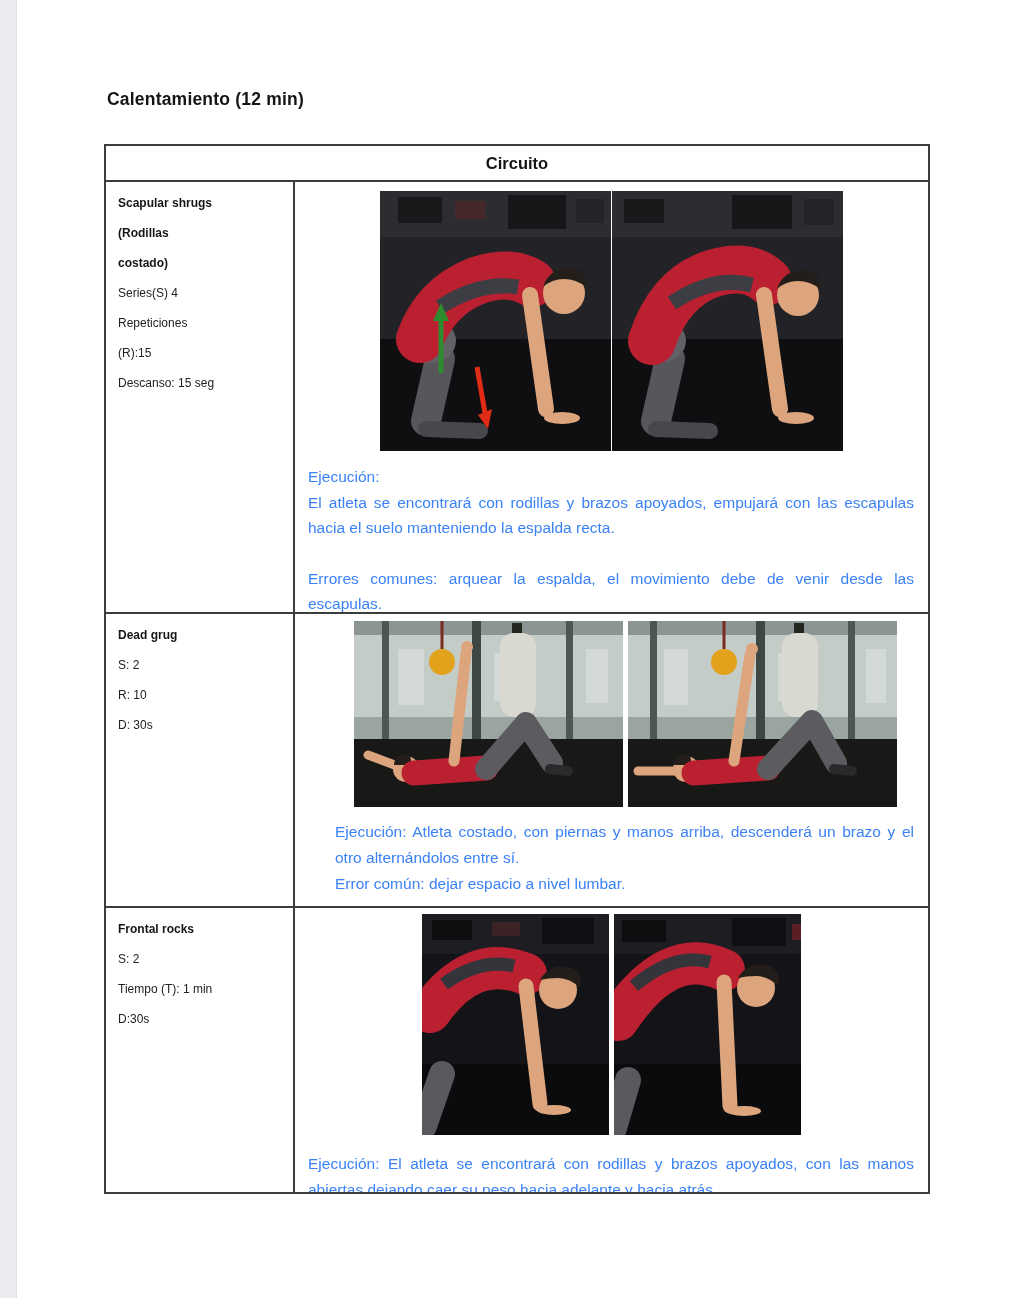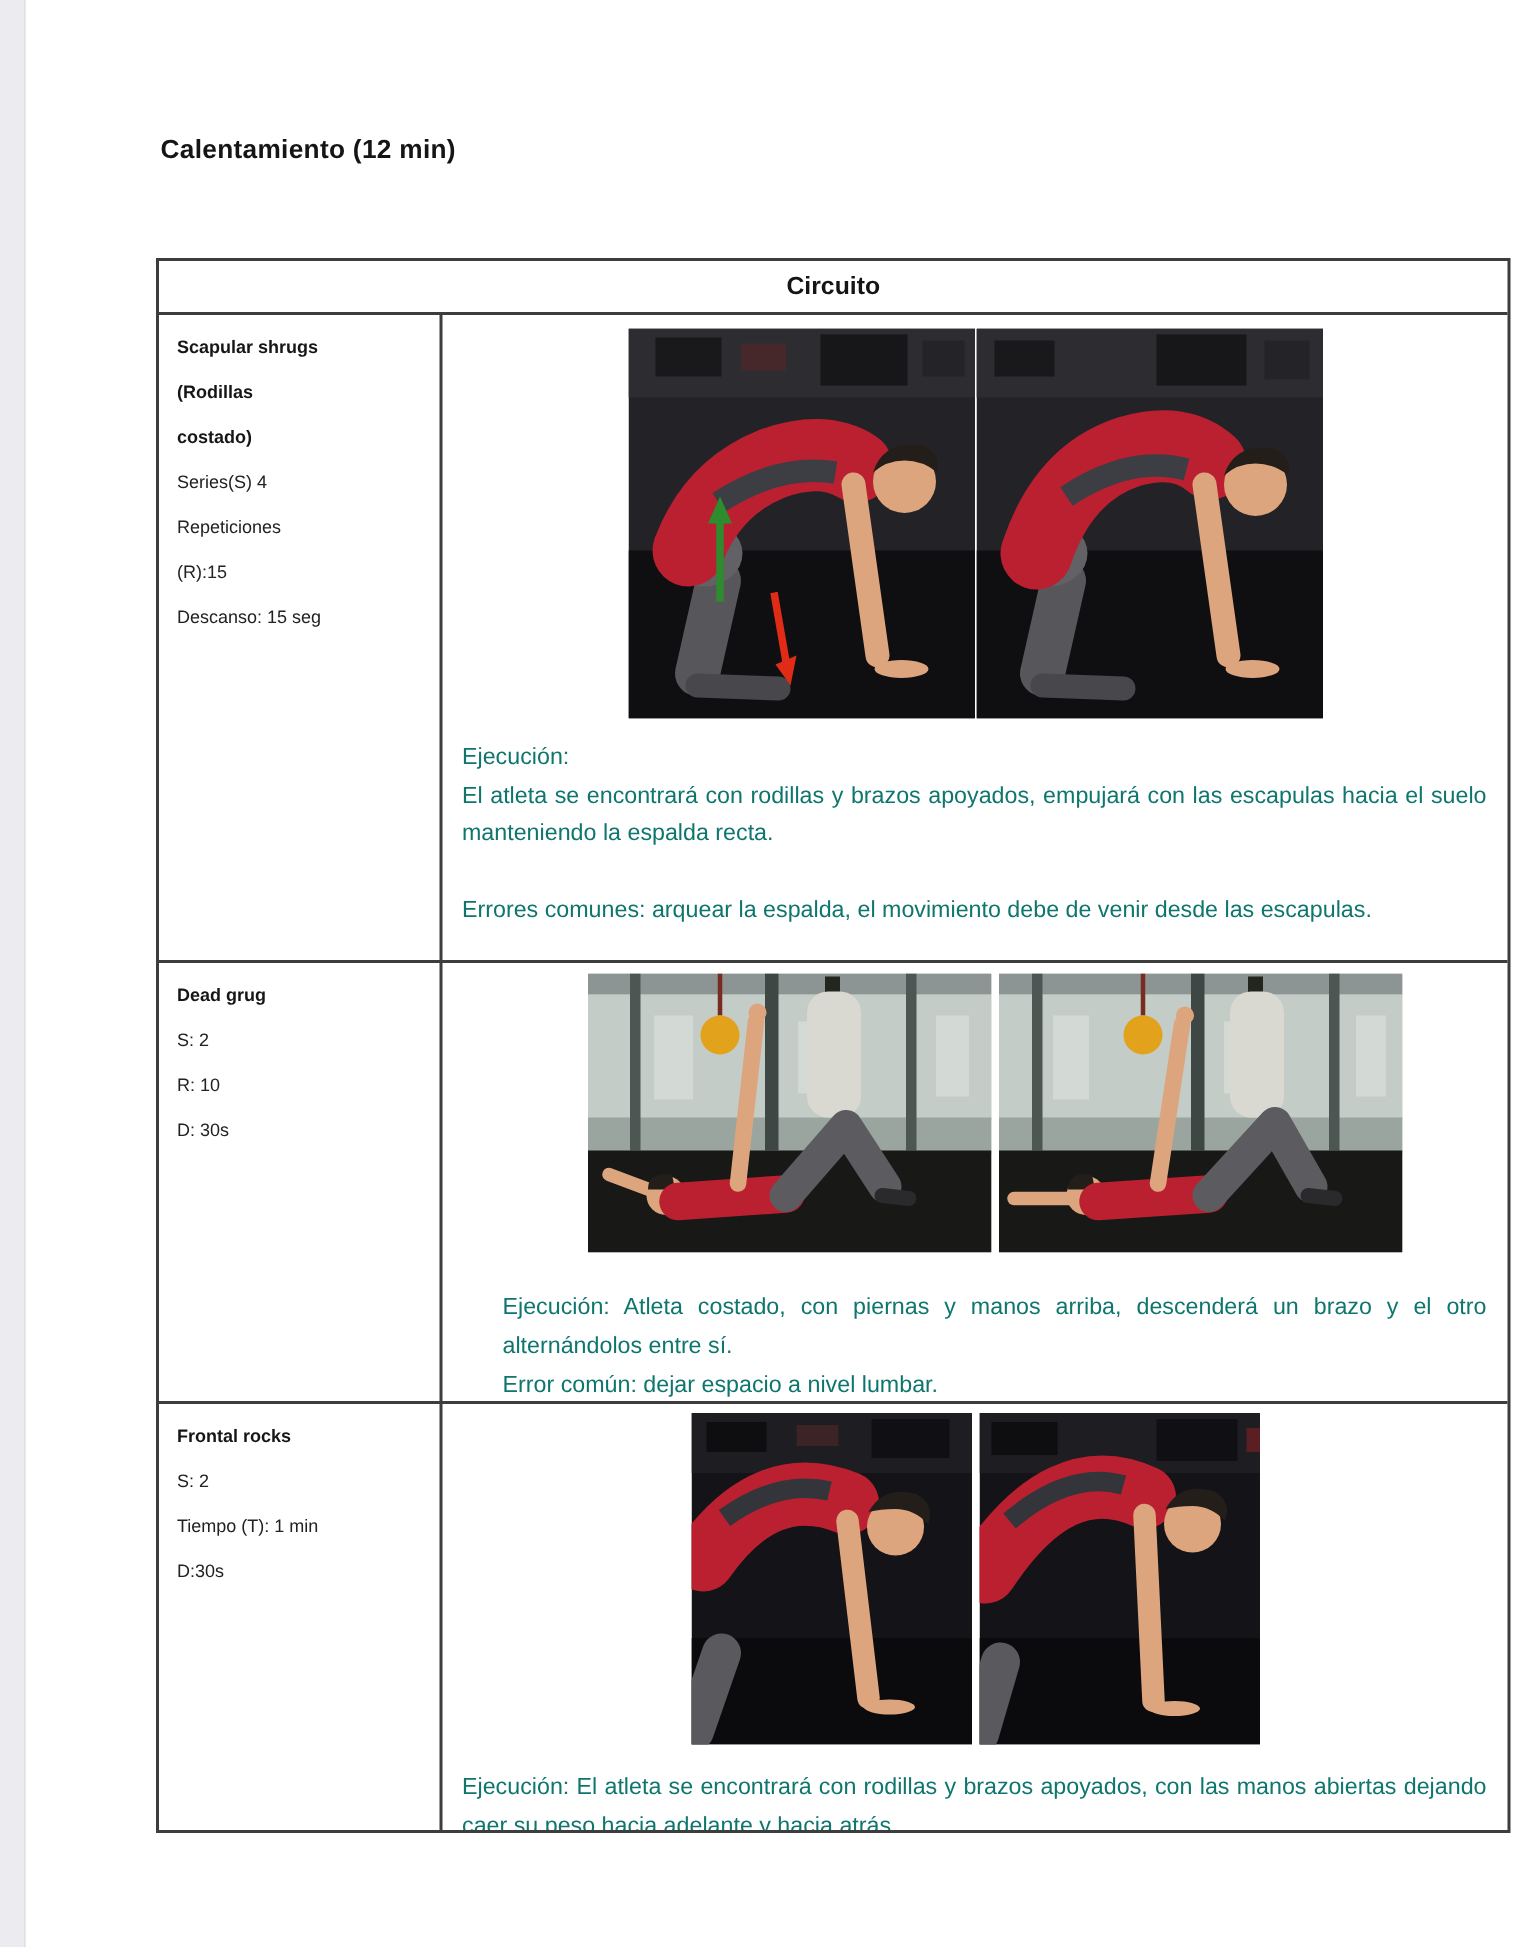--- a/index.html
+++ b/index.html
@@ -11,21 +11,21 @@
   }
   .edge-strip {
     position:absolute; left:0; top:0; width:17px; height:1298px;
     background:#ebebf0; border-right:1px solid #dfdfe6;
   }
   .doc-title {
     position:absolute; left:107px; top:89px;
     font-size:17.5px; font-weight:bold; letter-spacing:.2px; color:#151515;
   }
   .doc-table {
-    position:absolute; left:104px; top:172px; width:903px;
+    position:absolute; left:104px; top:144px; width:826px;
     border:2px solid #3d3d3d; background:#fff;
   }
   .thead {
     height:36px; border-bottom:2px solid #3d3d3d;
     display:flex; align-items:center; justify-content:center;
     font-weight:bold; font-size:16.5px; color:#151515;
   }
   .trow { display:flex; border-bottom:2px solid #3d3d3d; }
   .trow:last-child { border-bottom:none;justify-content:space-between; }
   .row-1 { height:432px; }
@@ -36,24 +36,24 @@
     padding:6px 8px 0 12px; font-size:12px; line-height:30px; overflow:hidden;
   }
   .ex-name { font-weight:bold; color:#161616; }
   .ex-detail { font-weight:normal; color:#222; }
   .cell-right { flex:1 1 auto; overflow:hidden; }
   .img-row { display:flex; justify-content:center; }
   .img-row.r1 { margin-top:9px; gap:1px; }
   .img-row.r2 { margin-top:7px; gap:5px; }
   .img-row.r3 { margin-top:6px; gap:5px; }
   .photo { display:block; }
-  .exec { padding:0 14px 0 13px; font-size:15.5px; color:#0f766e; }
+  .exec { padding:0 14px 0 13px; font-size:15.5px; color:#3b82f6; }
   .exec p { text-align:justify; margin:0; }
   .exec-1 { margin-top:13px; line-height:25.5px; }
-  .exec-2 { margin-top:24px; line-height:26px; }
+  .exec-2 { margin-top:12px; line-height:26px; }
   .exec-3 { margin-top:16px;  line-height:26px; }
   .para-gap { height:25px; }
 </style>
 </head>
 <body>
 
 <div class="edge-strip"></div>
 
 <h1 class="doc-title">Calentamiento (12 min)</h1>
 

